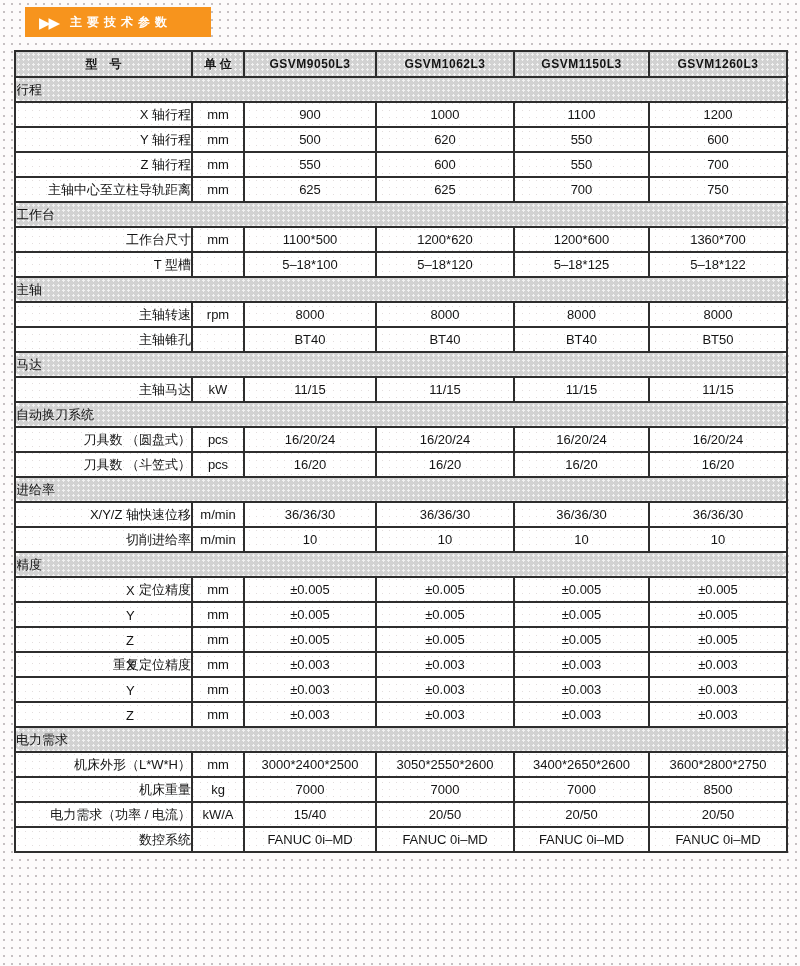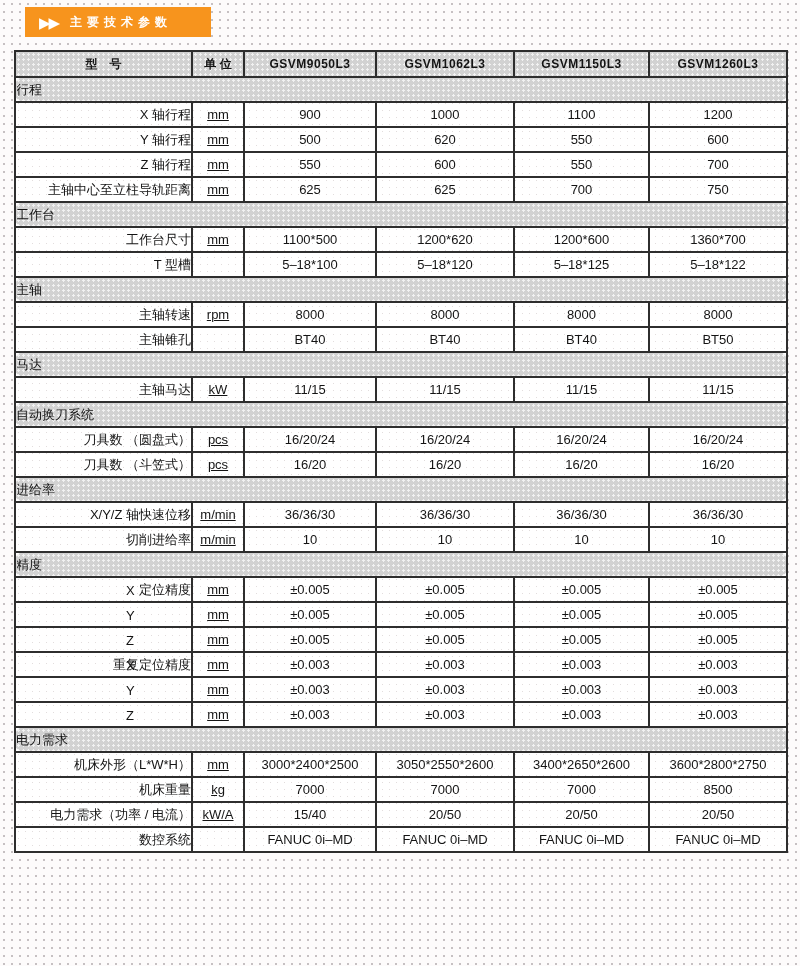--- a/index.html
+++ b/index.html
@@ -36,21 +36,21 @@
     text-align:center;
   }
   td.section-cell{
     background-color:#d2d2d2;
     background-image:radial-gradient(circle,#f2f2f2 1px,transparent 1.2px);
     background-size:5px 5px;
     font-size:13.5px;padding-left:26px;text-align:left;border-radius:9px;
   }
   td.label-cell{position:relative;text-align:right;padding-left:26px;font-size:13.5px;}
   td.label-cell .axis{position:absolute;left:110px;top:50%;transform:translateY(-50%);}
-  td.unit-cell{text-align:center;text-decoration:underline;}
+  td.unit-cell{text-align:center;}
   td.value-cell{text-align:center;}
   th.model-head{letter-spacing:.5px;margin-top:12px;}
 </style>
 </head>
 <body>
 
 <div class="banner">
   <span class="arrows">▶▶</span>
   <span class="title">主要技术参数</span>
 </div>

